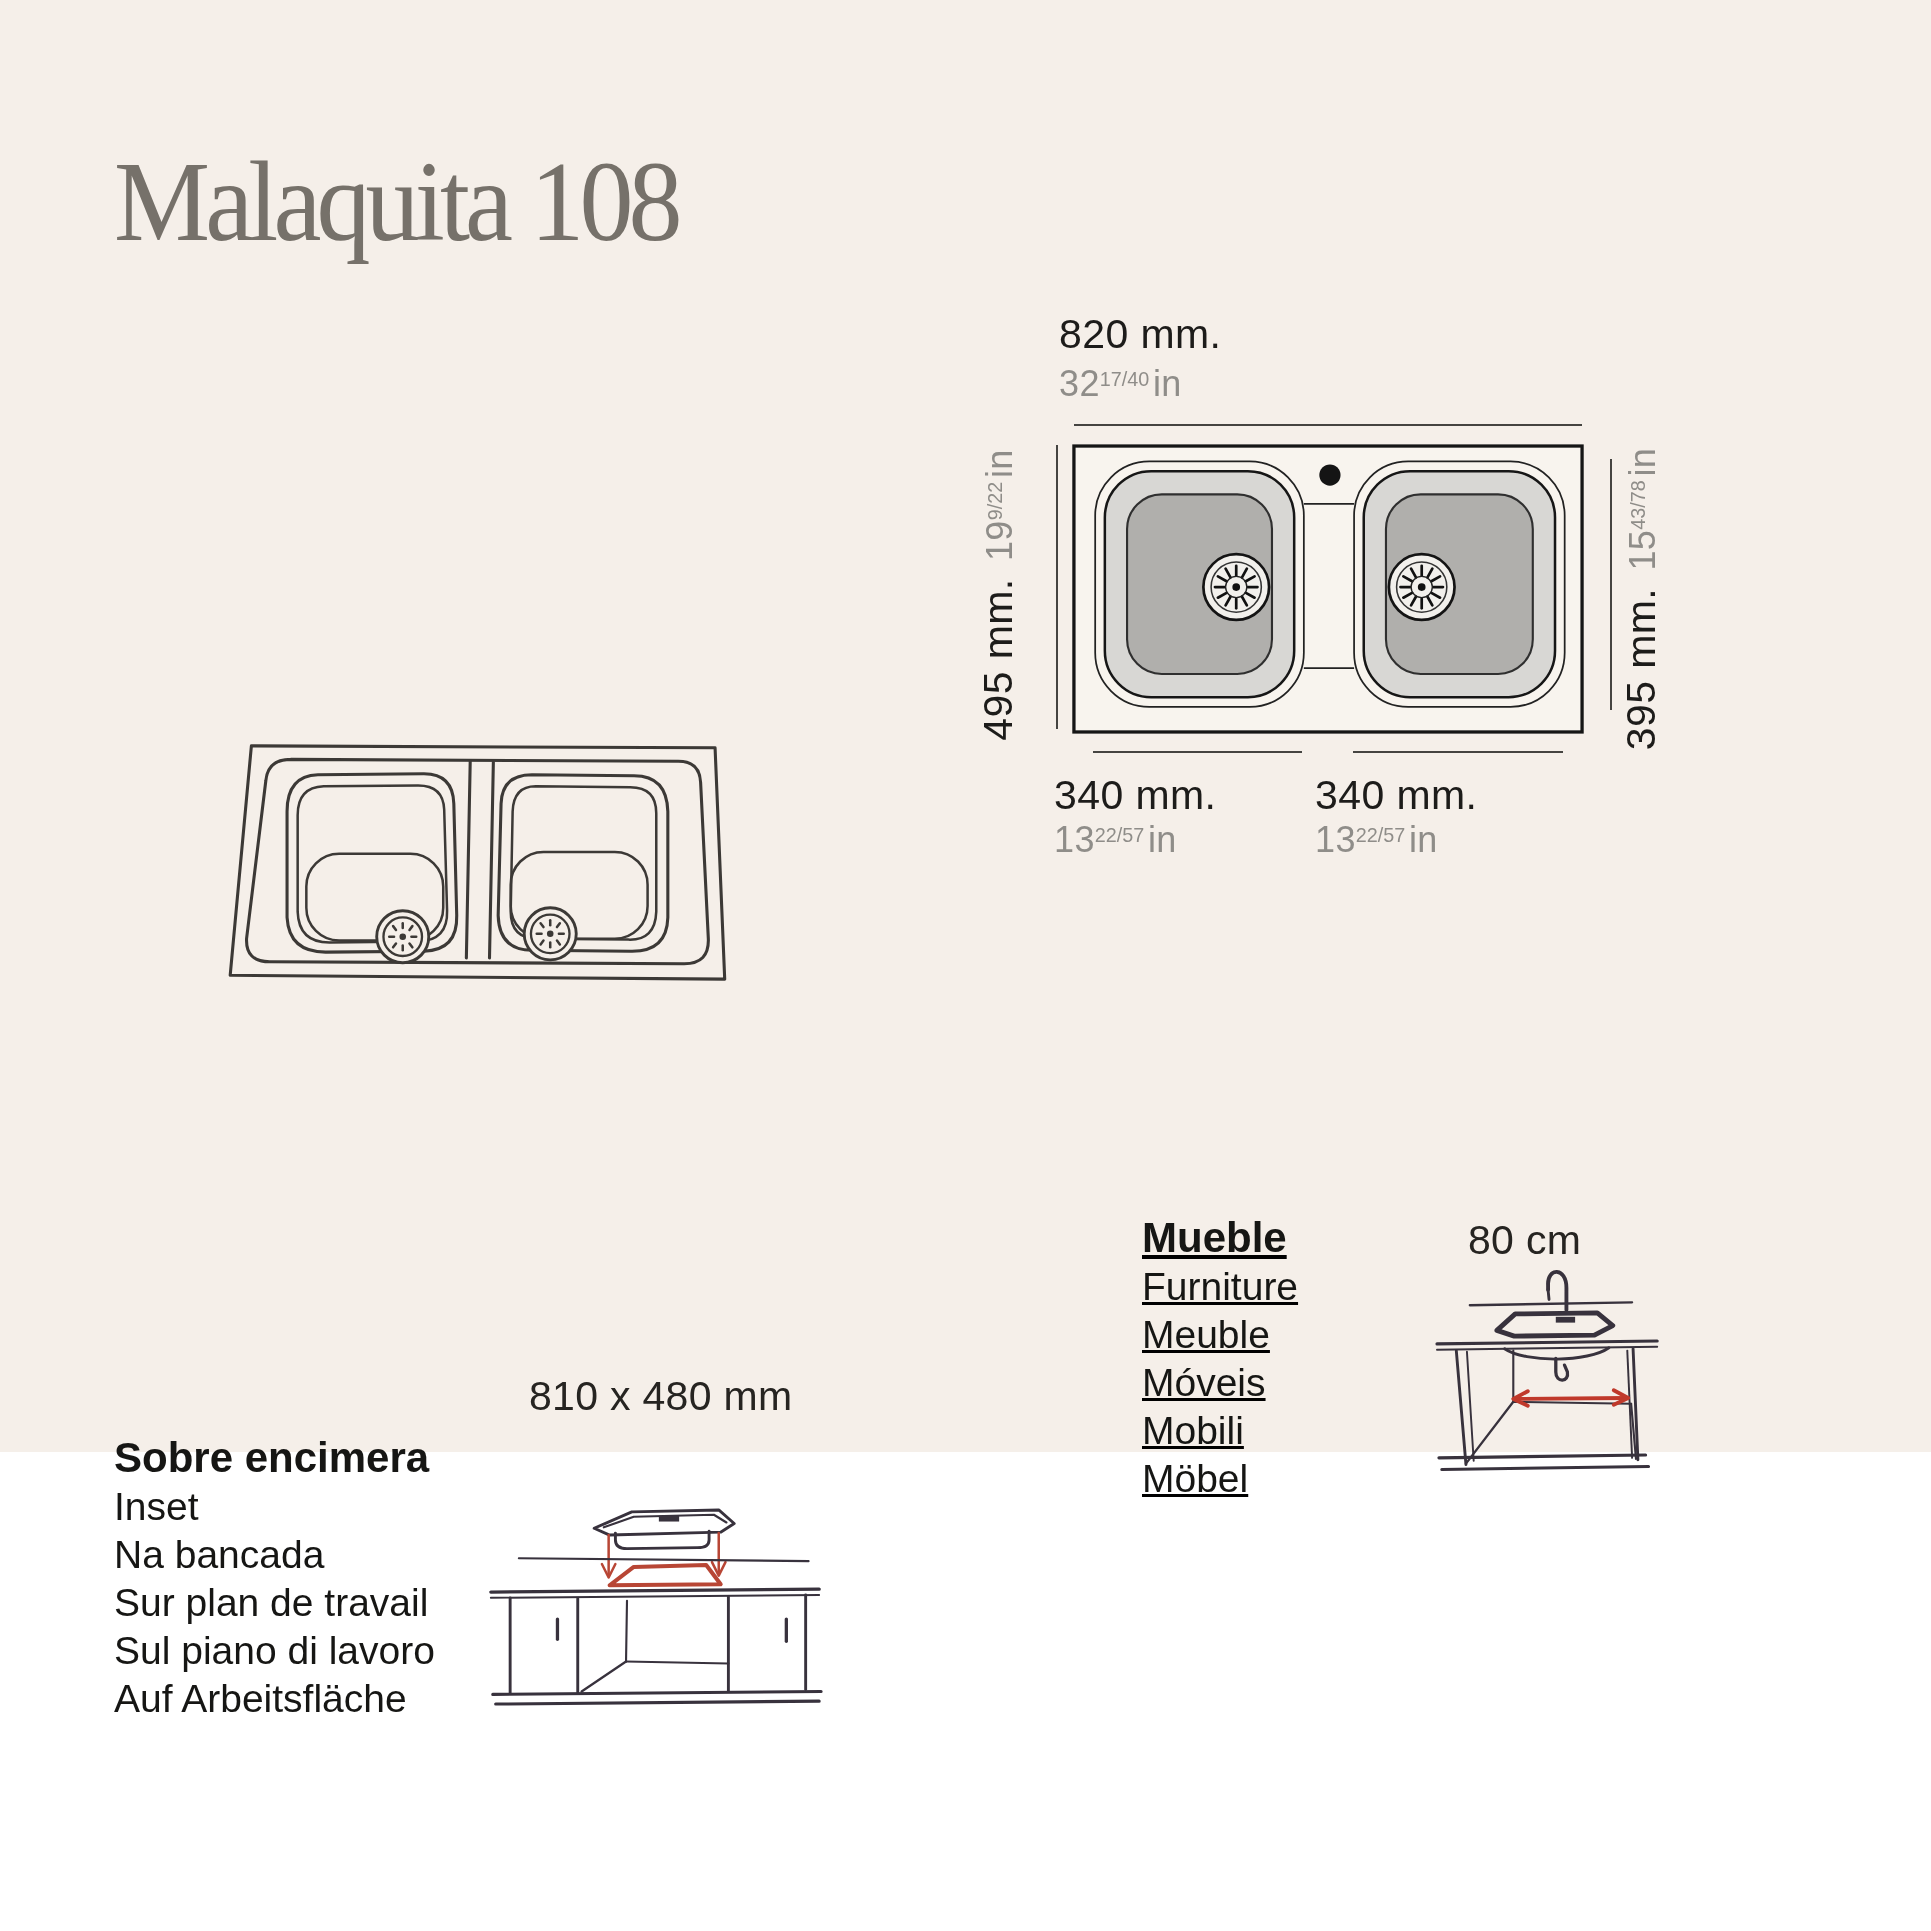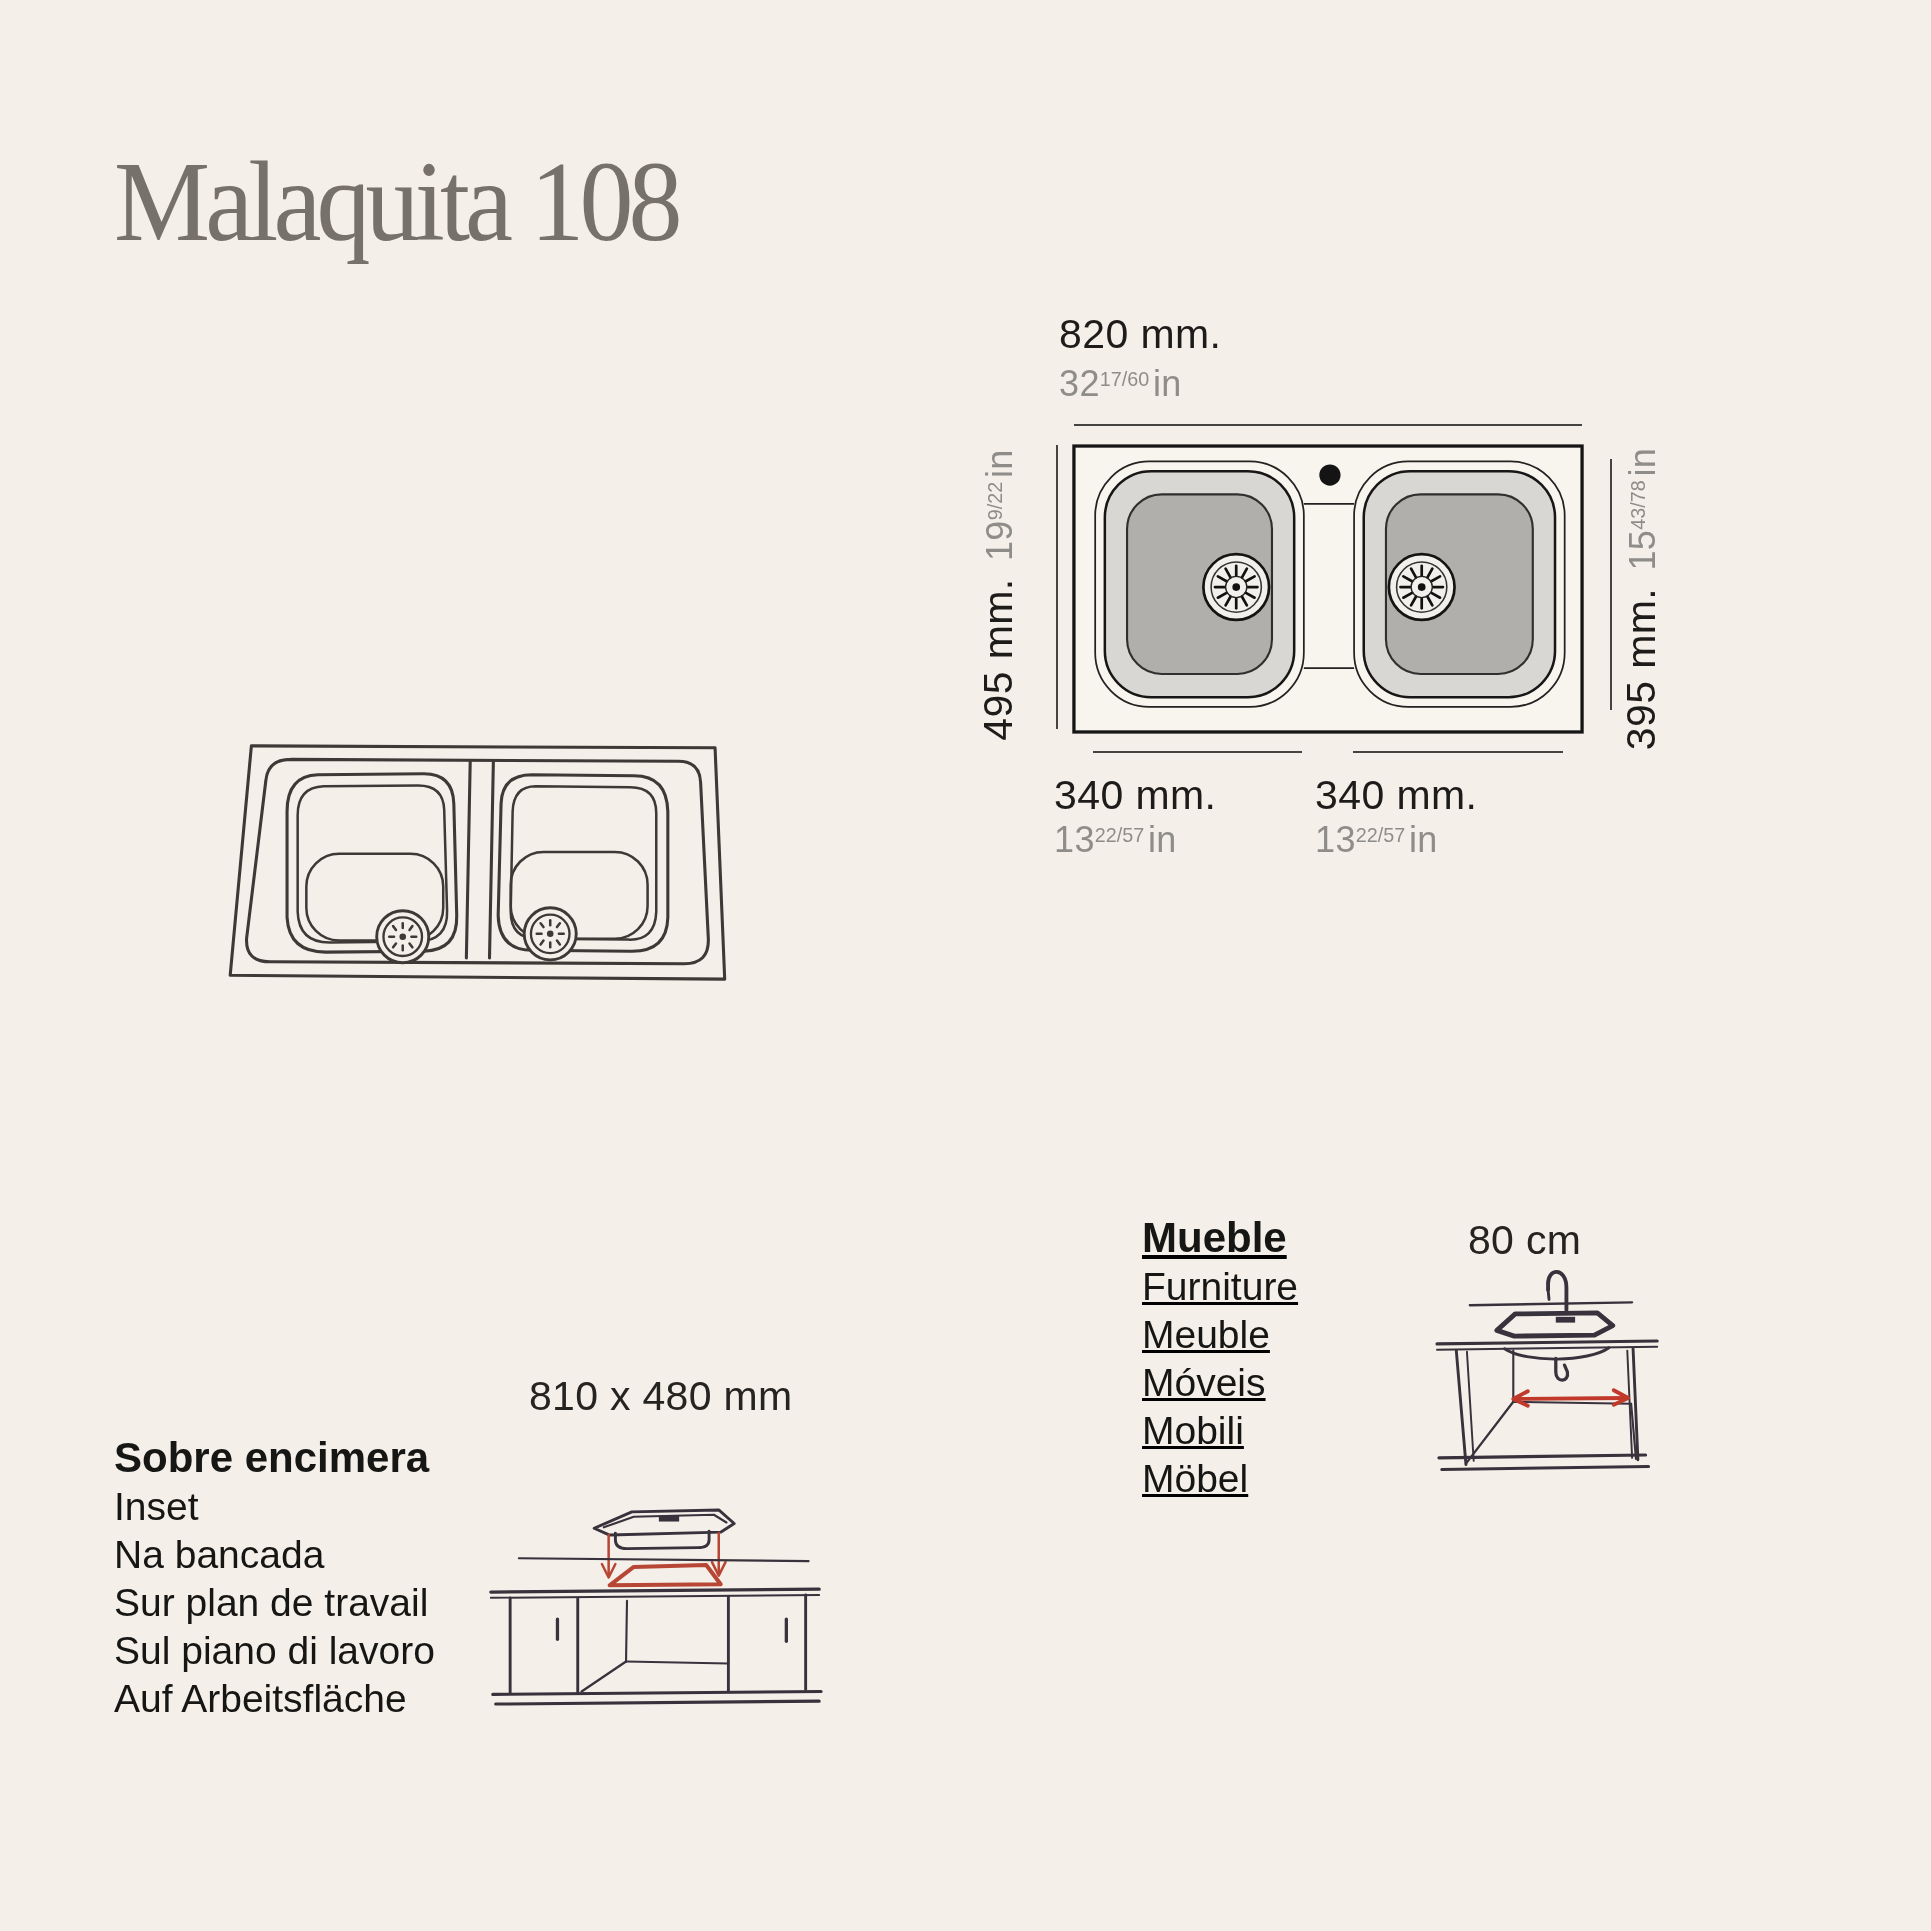--- a/index.html
+++ b/index.html
@@ -1,18 +1,18 @@
 <!DOCTYPE html>
 <html><head>
 <meta charset="utf-8">
 <style>
   html,body{margin:0;padding:0;}
   body{width:1931px;height:1931px;overflow:hidden;
        font-family:"Liberation Sans", sans-serif;}
-  .canvas{position:absolute;left:0;top:0;width:1931px;height:1931px;
+  .canvas{position:absolute;left:0;top:0;width:1931px;height:1452px;
           background:#f5efe9;}
   .abs{position:absolute;}
 
   
   .page-title{
     font-family:"Liberation Serif", serif;
     font-size:108px;line-height:1.05;font-weight:500;
     letter-spacing:-0.045em;color:#76716a;
     transform:scaleY(1.06);transform-origin:left top;
   }
@@ -88,21 +88,21 @@
             <path d="M 327,210 L 330,206"></path>
           <path d="M 323,199 L 328,199"></path>
             <path d="M 327,188 L 330,192"></path>
         </g>
         <circle cx="337" cy="199" r="3.4" fill="#3c3936" stroke="none"></circle>
       </g>
     </g>
   </svg>
 
   <div class="abs mm-label t-center" style="left:1059px;top:311px;width:512px;">820 mm.</div>
-  <div class="abs in-label t-center" style="left:1059px;top:363px;width:512px;"><span>32</span><sup>17/60</sup><span class="unit">in</span></div>
+  <div class="abs in-label t-center" style="left:1059px;top:363px;width:512px;"><span>32</span><sup>17/40</sup><span class="unit">in</span></div>
 
   <div class="abs dim-line" style="left:1074px;top:424px;width:508px;height:1.9px;"></div>
   <div class="abs dim-line" style="left:1056px;top:445px;width:1.9px;height:284px;"></div>
   <div class="abs dim-line" style="left:1610px;top:459px;width:1.9px;height:251px;"></div>
   <div class="abs dim-line" style="left:1093px;top:751px;width:209px;height:1.9px;"></div>
   <div class="abs dim-line" style="left:1353px;top:751px;width:210px;height:1.9px;"></div>
 
   <div class="abs vlabel" style="left:830px;top:566px;width:348px;height:58px;">
     <span class="mm-label">495 mm.</span>
     <span class="in-label"><span>19</span><sup>9/22</sup><span class="unit">in</span></span>

